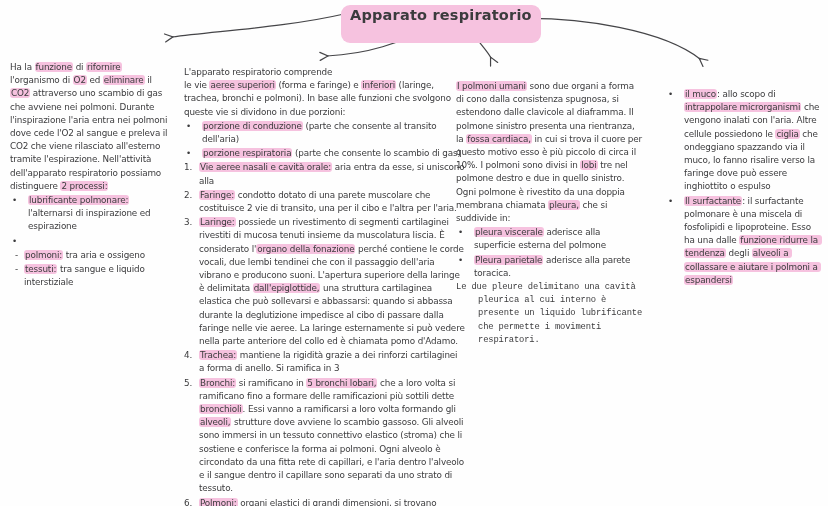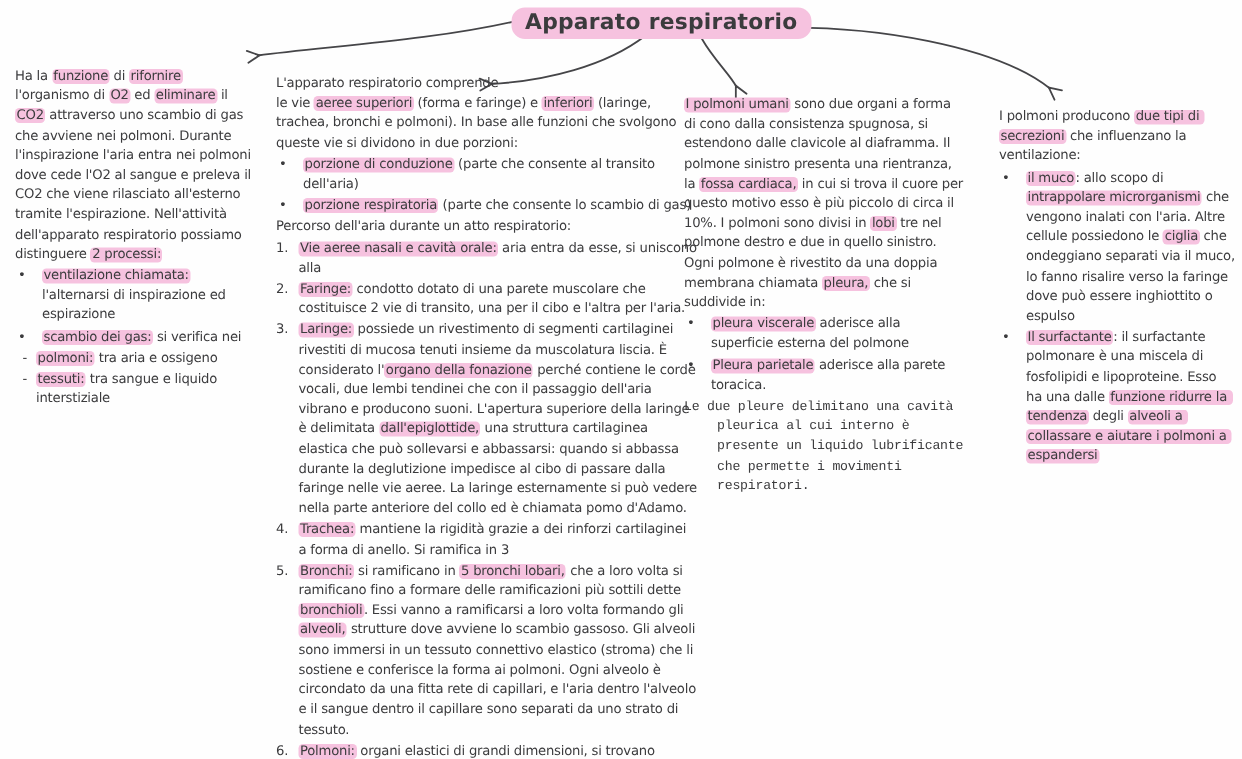--- a/index.html
+++ b/index.html
@@ -6,24 +6,24 @@
   body{
     width:828px;height:506px;position:relative;overflow:hidden;
     background:#fefefe;
     font-family:"DejaVu Sans",sans-serif;
     color:#3b3b3d;
   }
   #arrows{position:absolute;left:0;top:0;pointer-events:none;}
   .title{
     position:absolute;left:341px;top:5px;
     font-size:14.5px;font-weight:700;letter-spacing:.2px;
-    background:#f6c2df;border-radius:9px;padding:2px 9px 3px 9px;
+    background:#f6c2df;border-radius:9px;padding:2px 9px 20px 9px;
     white-space:nowrap;
   }
-  .col{position:absolute;font-size:8.8px;line-height:13.2px;letter-spacing:-0.15px;}
+  .col{position:absolute;font-size:8.8px;line-height:13.2px;letter-spacing:-0.15px;margin-top:16px;}
   #col1{left:10px;top:45px;width:168px;}
   #col2{left:184px;top:50px;width:281px;}
   #col3{left:456px;top:64px;width:187px;}
   #col4{left:666px;top:72px;width:158px;}
   .block{margin:0 0 1px 0;}
   .bullet,.num,.dash{display:flex;}
   .bullet .marker{width:16px;flex:none;text-align:left;padding-left:2px;}
   .num .marker{width:15px;flex:none;}
   .dash{padding-left:5px;}
   .dash .marker{width:9px;flex:none;}
@@ -55,26 +55,25 @@
 <div class="title">Apparato respiratorio</div>
 
 <div class="col" id="col1">
     <div class="block p">
       <span class="body"><span class="">Ha la </span><span class="hl">funzione</span><span class=""> di </span><span class="hl">rifornire</span><span class="">
 l'organismo di </span><span class="hl">O2</span><span class=""> ed </span><span class="hl">eliminare</span><span class=""> il
 </span><span class="hl">CO2</span><span class=""> attraverso uno scambio di gas che avviene nei polmoni. Durante l'inspirazione l'aria entra nei polmoni dove cede l'O2 al sangue e preleva il CO2 che viene rilasciato all'esterno tramite l'espirazione. Nell'attività dell'apparato respiratorio possiamo distinguere </span><span class="hl">2 processi:</span></span>
     </div>
     <div class="block bullet">
       <span class="marker">•</span>
-      <span class="body"><span class="hl">ventilazione chiamata:</span><span class="">
+      <span class="body"><span class="hl">lubrificante polmonare:</span><span class="">
 l'alternarsi di inspirazione ed espirazione</span></span>
     </div>
     <div class="block bullet">
       <span class="marker">•</span>
-      <span class="body"><span class="hl">scambio dei gas:</span><span class=""> si verifica nei</span></span>
     </div>
     <div class="block dash">
       <span class="marker">-</span>
       <span class="body"><span class="hl">polmoni:</span><span class=""> tra aria e ossigeno</span></span>
     </div>
     <div class="block dash">
       <span class="marker">-</span>
       <span class="body"><span class="hl">tessuti:</span><span class=""> tra sangue e liquido interstiziale</span></span>
     </div>
   </div>
@@ -83,23 +82,20 @@
       <span class="body"><span class="">L'apparato respiratorio comprende
 le vie </span><span class="hl">aeree superiori</span><span class=""> (forma e faringe) e </span><span class="hl">inferiori</span><span class=""> (laringe, trachea, bronchi e polmoni). In base alle funzioni che svolgono queste vie si dividono in due porzioni:</span></span>
     </div>
     <div class="block bullet">
       <span class="marker">•</span>
       <span class="body"><span class="hl">porzione di conduzione</span><span class=""> (parte che consente al transito dell'aria)</span></span>
     </div>
     <div class="block bullet">
       <span class="marker">•</span>
       <span class="body"><span class="hl">porzione respiratoria</span><span class=""> (parte che consente lo scambio di gas)</span></span>
-    </div>
-    <div class="block p">
-      <span class="body"><span class="">Percorso dell'aria durante un atto respiratorio:</span></span>
     </div>
     <div class="block num">
       <span class="marker">1.</span>
       <span class="body"><span class="hl">Vie aeree nasali e cavità orale:</span><span class=""> aria entra da esse, si uniscono alla</span></span>
     </div>
     <div class="block num">
       <span class="marker">2.</span>
       <span class="body"><span class="hl">Faringe:</span><span class=""> condotto dotato di una parete muscolare che costituisce 2 vie di transito, una per il cibo e l'altra per l'aria.</span></span>
     </div>
     <div class="block num">
@@ -127,24 +123,21 @@
       <span class="marker">•</span>
       <span class="body"><span class="hl">pleura viscerale</span><span class=""> aderisce alla superficie esterna del polmone</span></span>
     </div>
     <div class="block bullet">
       <span class="marker">•</span>
       <span class="body"><span class="hl">Pleura parietale</span><span class=""> aderisce alla parete toracica.</span></span>
     </div>
     <div class="block pindent"><span class="body"><span class="">Le due pleure delimitano una cavità pleurica al cui interno è presente un liquido lubrificante che permette i movimenti respiratori.</span></span></div>
   </div>
 <div class="col" id="col4">
-    <div class="block p">
-      <span class="body"><span class="">I polmoni producono </span><span class="hl">due tipi di secrezioni</span><span class=""> che influenzano la ventilazione:</span></span>
-    </div>
     <div class="block bullet">
       <span class="marker">•</span>
-      <span class="body"><span class="hl">il muco</span><span class="">: allo scopo di </span><span class="hl">intrappolare microrganismi</span><span class=""> che vengono inalati con l'aria. Altre cellule possiedono le </span><span class="hl">ciglia</span><span class=""> che ondeggiano separati via il muco, lo fanno risalire verso la faringe dove può essere inghiottito o espulso</span></span>
+      <span class="body"><span class="hl">il muco</span><span class="">: allo scopo di </span><span class="hl">intrappolare microrganismi</span><span class=""> che vengono inalati con l'aria. Altre cellule possiedono le </span><span class="hl">ciglia</span><span class=""> che ondeggiano spazzando via il muco, lo fanno risalire verso la faringe dove può essere inghiottito o espulso</span></span>
     </div>
     <div class="block bullet">
       <span class="marker">•</span>
       <span class="body"><span class="hl">Il surfactante</span><span class="">: il surfactante polmonare è una miscela di fosfolipidi e lipoproteine. Esso ha una dalle </span><span class="hl">funzione ridurre la tendenza</span><span class=""> degli </span><span class="hl">alveoli a collassare e aiutare i polmoni a espandersi</span></span>
     </div>
   </div>
 
 </body></html>

